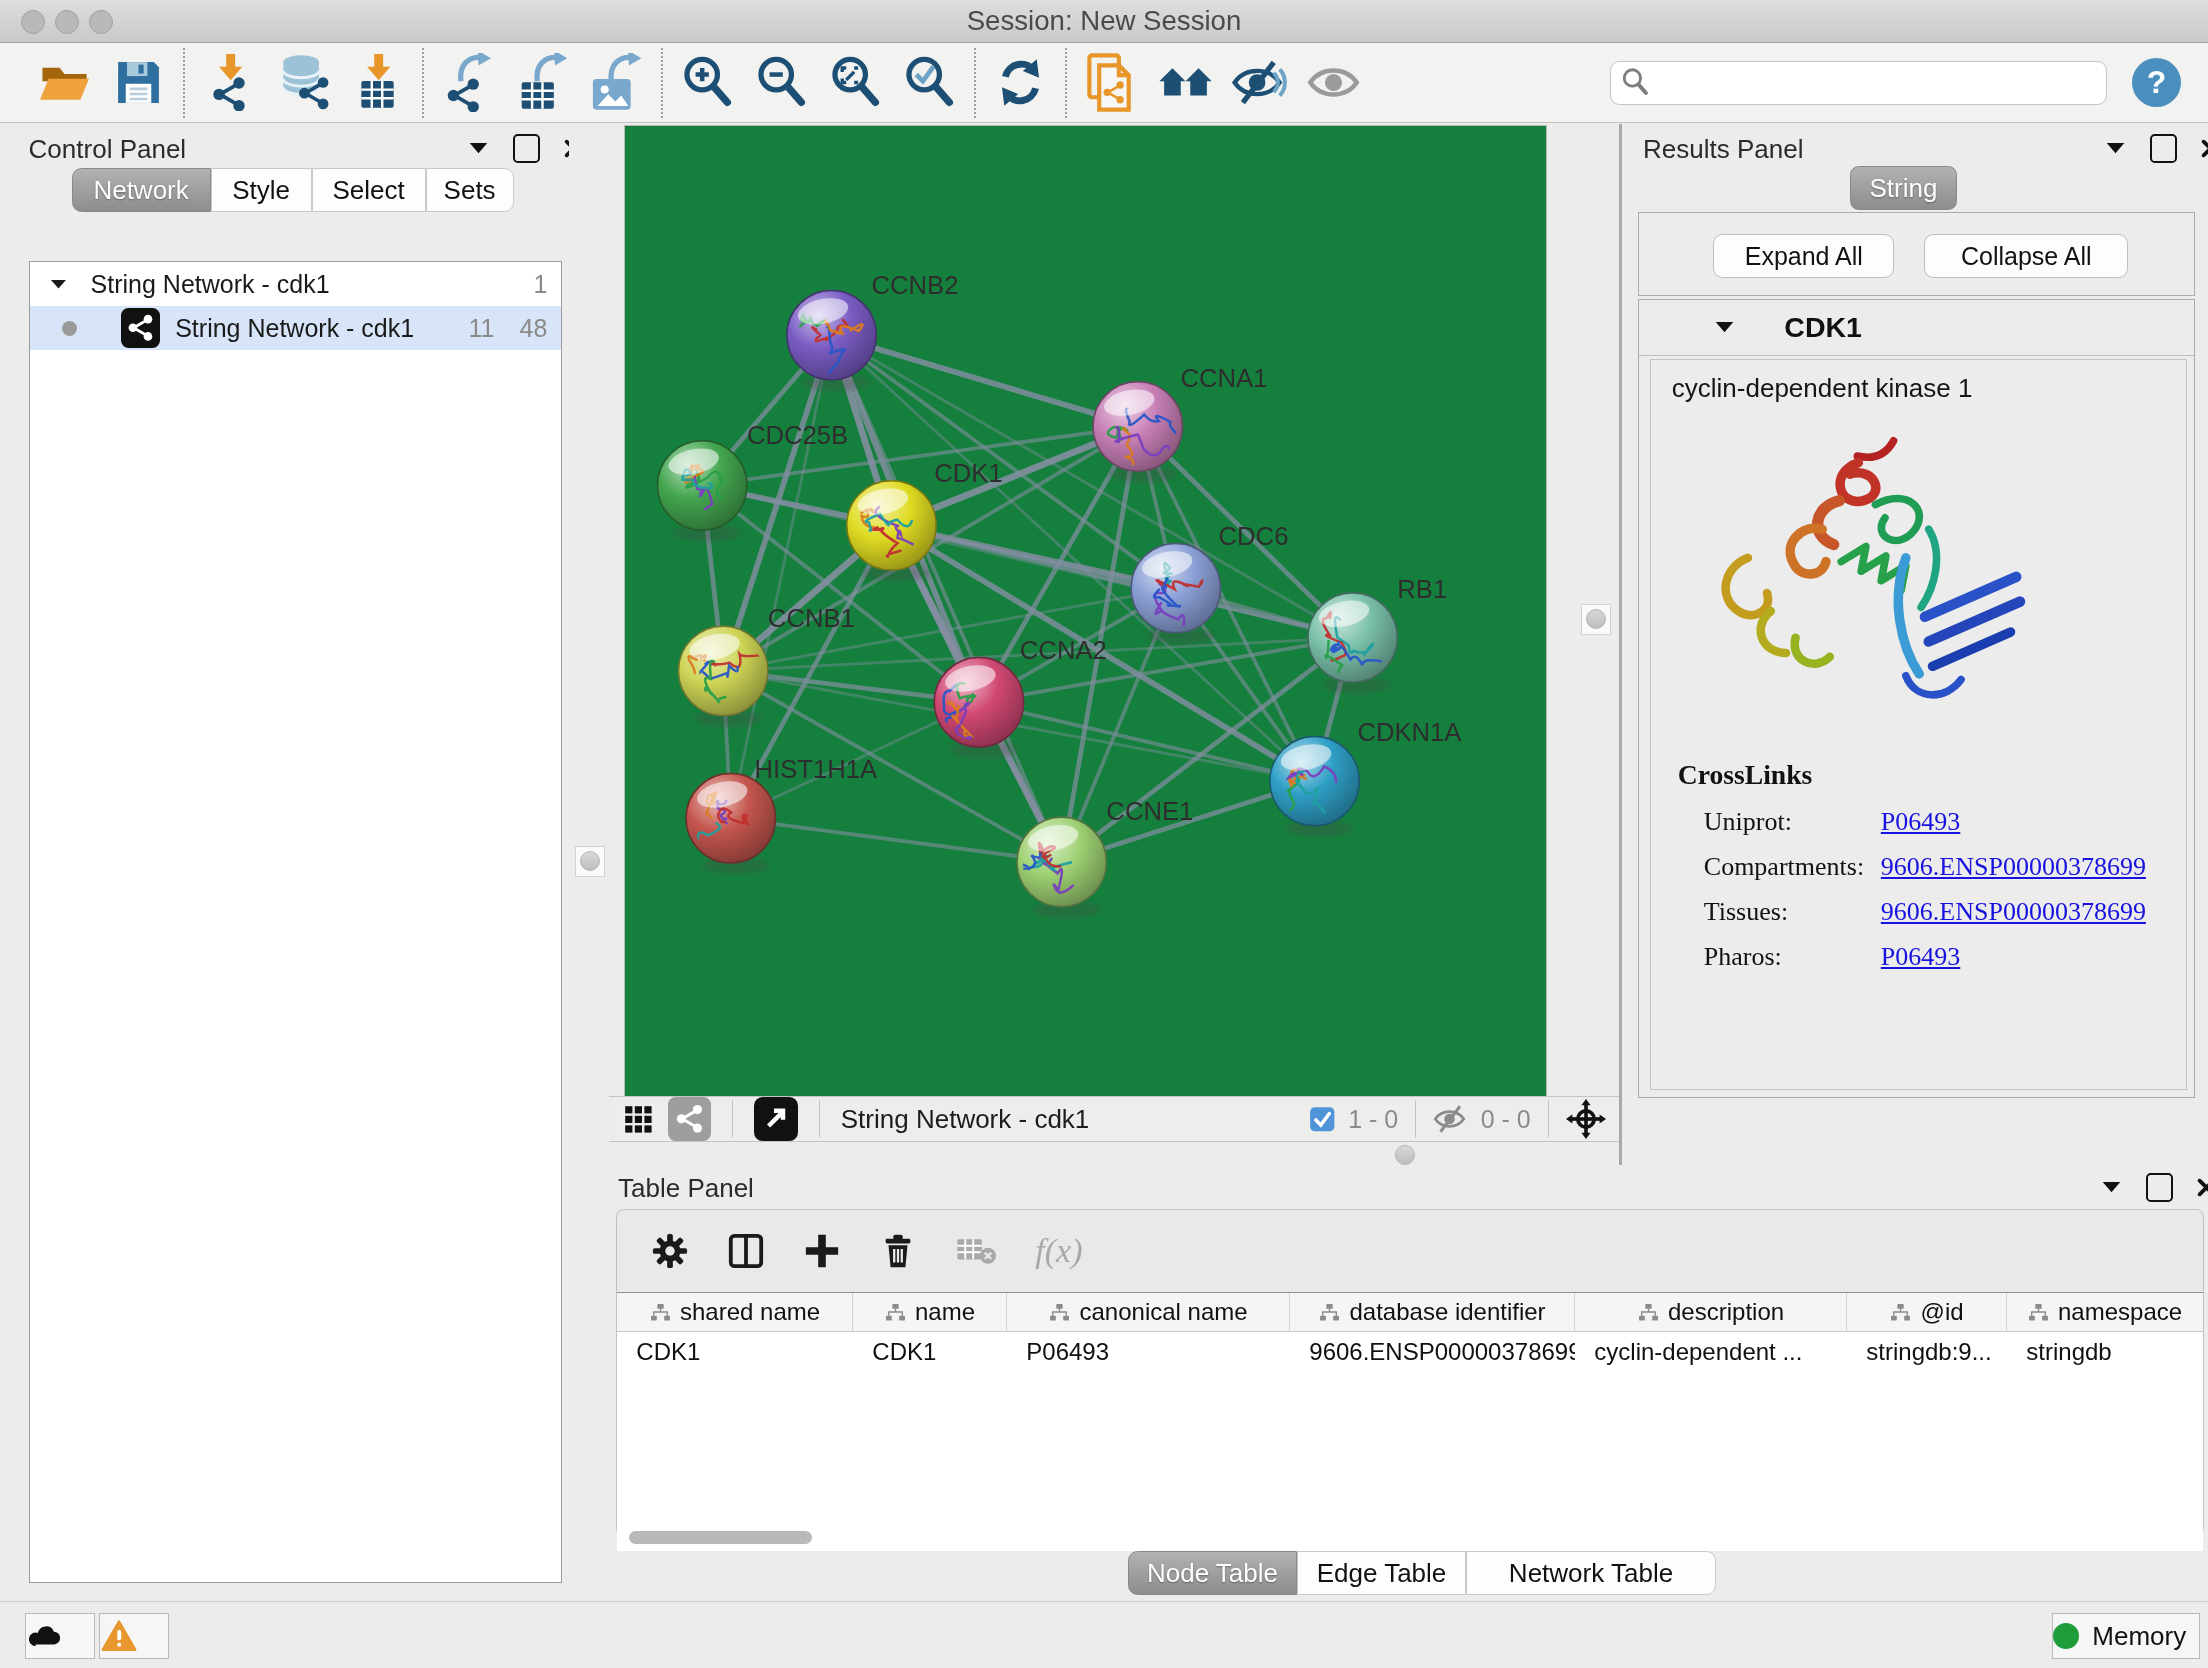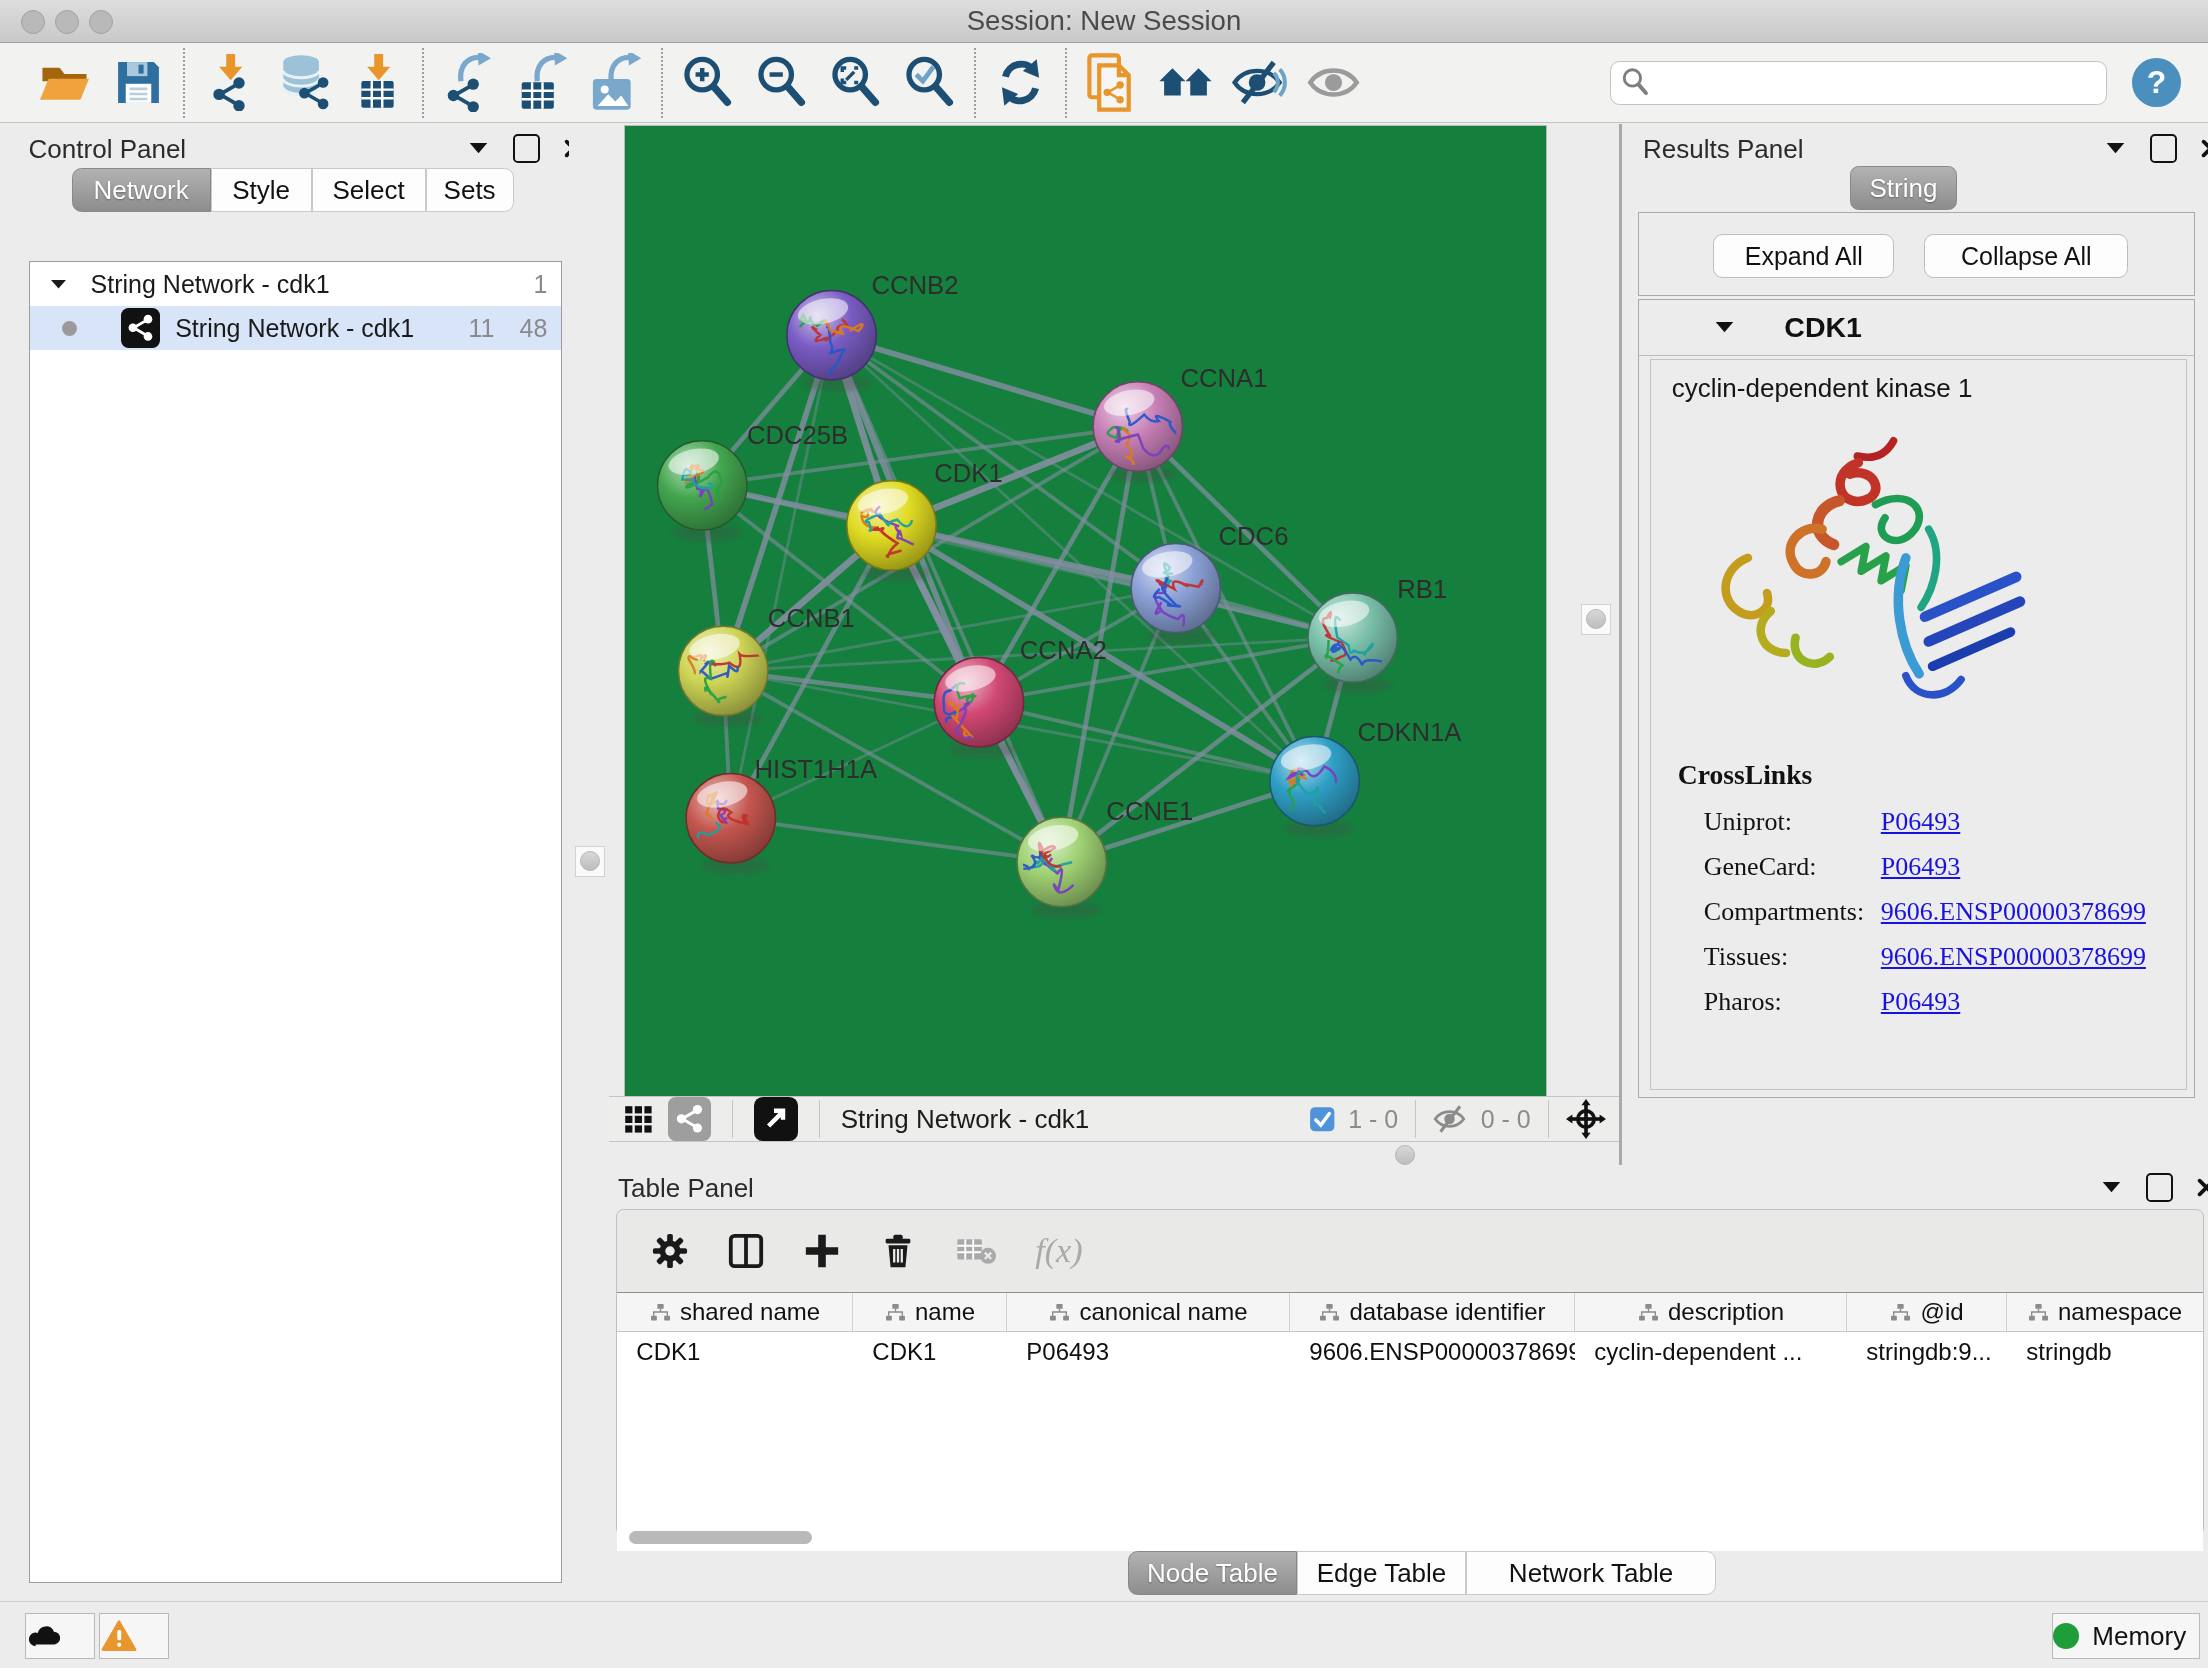--- a/index.html
+++ b/index.html
@@ -745,21 +745,20 @@
             <path d="M248,210 L344,168" stroke="#2a52c8" stroke-width="11"></path>
             <path d="M252,236 L348,194" stroke="#2546bb" stroke-width="11"></path>
             <path d="M256,262 L338,226" stroke="#1a3db0" stroke-width="10"></path>
             <path d="M228,272 c10,26 42,26 58,4" stroke="#2a52c8" stroke-width="8"></path>
           </g>
         </svg>
 
         <div class="serif" style="position:absolute;left:27px;top:399px;font-size:27.6px;font-weight:bold;color:#111">CrossLinks</div>
         <div class="abs serif" style="left:53px;top:439px;font-size:26px;color:#111;line-height:45px">
           <div><span style="display:inline-block;width:177px">Uniprot:</span><a class="xlink" href="#">P06493</a></div>
-          <div><span style="display:inline-block;width:177px">GeneCard:</span><a class="xlink" href="#">P06493</a></div>
           <div><span style="display:inline-block;width:177px">Compartments:</span><a class="xlink" href="#">9606.ENSP00000378699</a></div>
           <div><span style="display:inline-block;width:177px">Tissues:</span><a class="xlink" href="#">9606.ENSP00000378699</a></div>
           <div><span style="display:inline-block;width:177px">Pharos:</span><a class="xlink" href="#">P06493</a></div>
         </div>
       </div>
     </div>
   </div>
 
   <div class="abs" style="left:603px;top:1167px;width:1605px;height:433px">
     <div class="abs ptitle" style="left:15px;top:5.7px">Table Panel</div>

